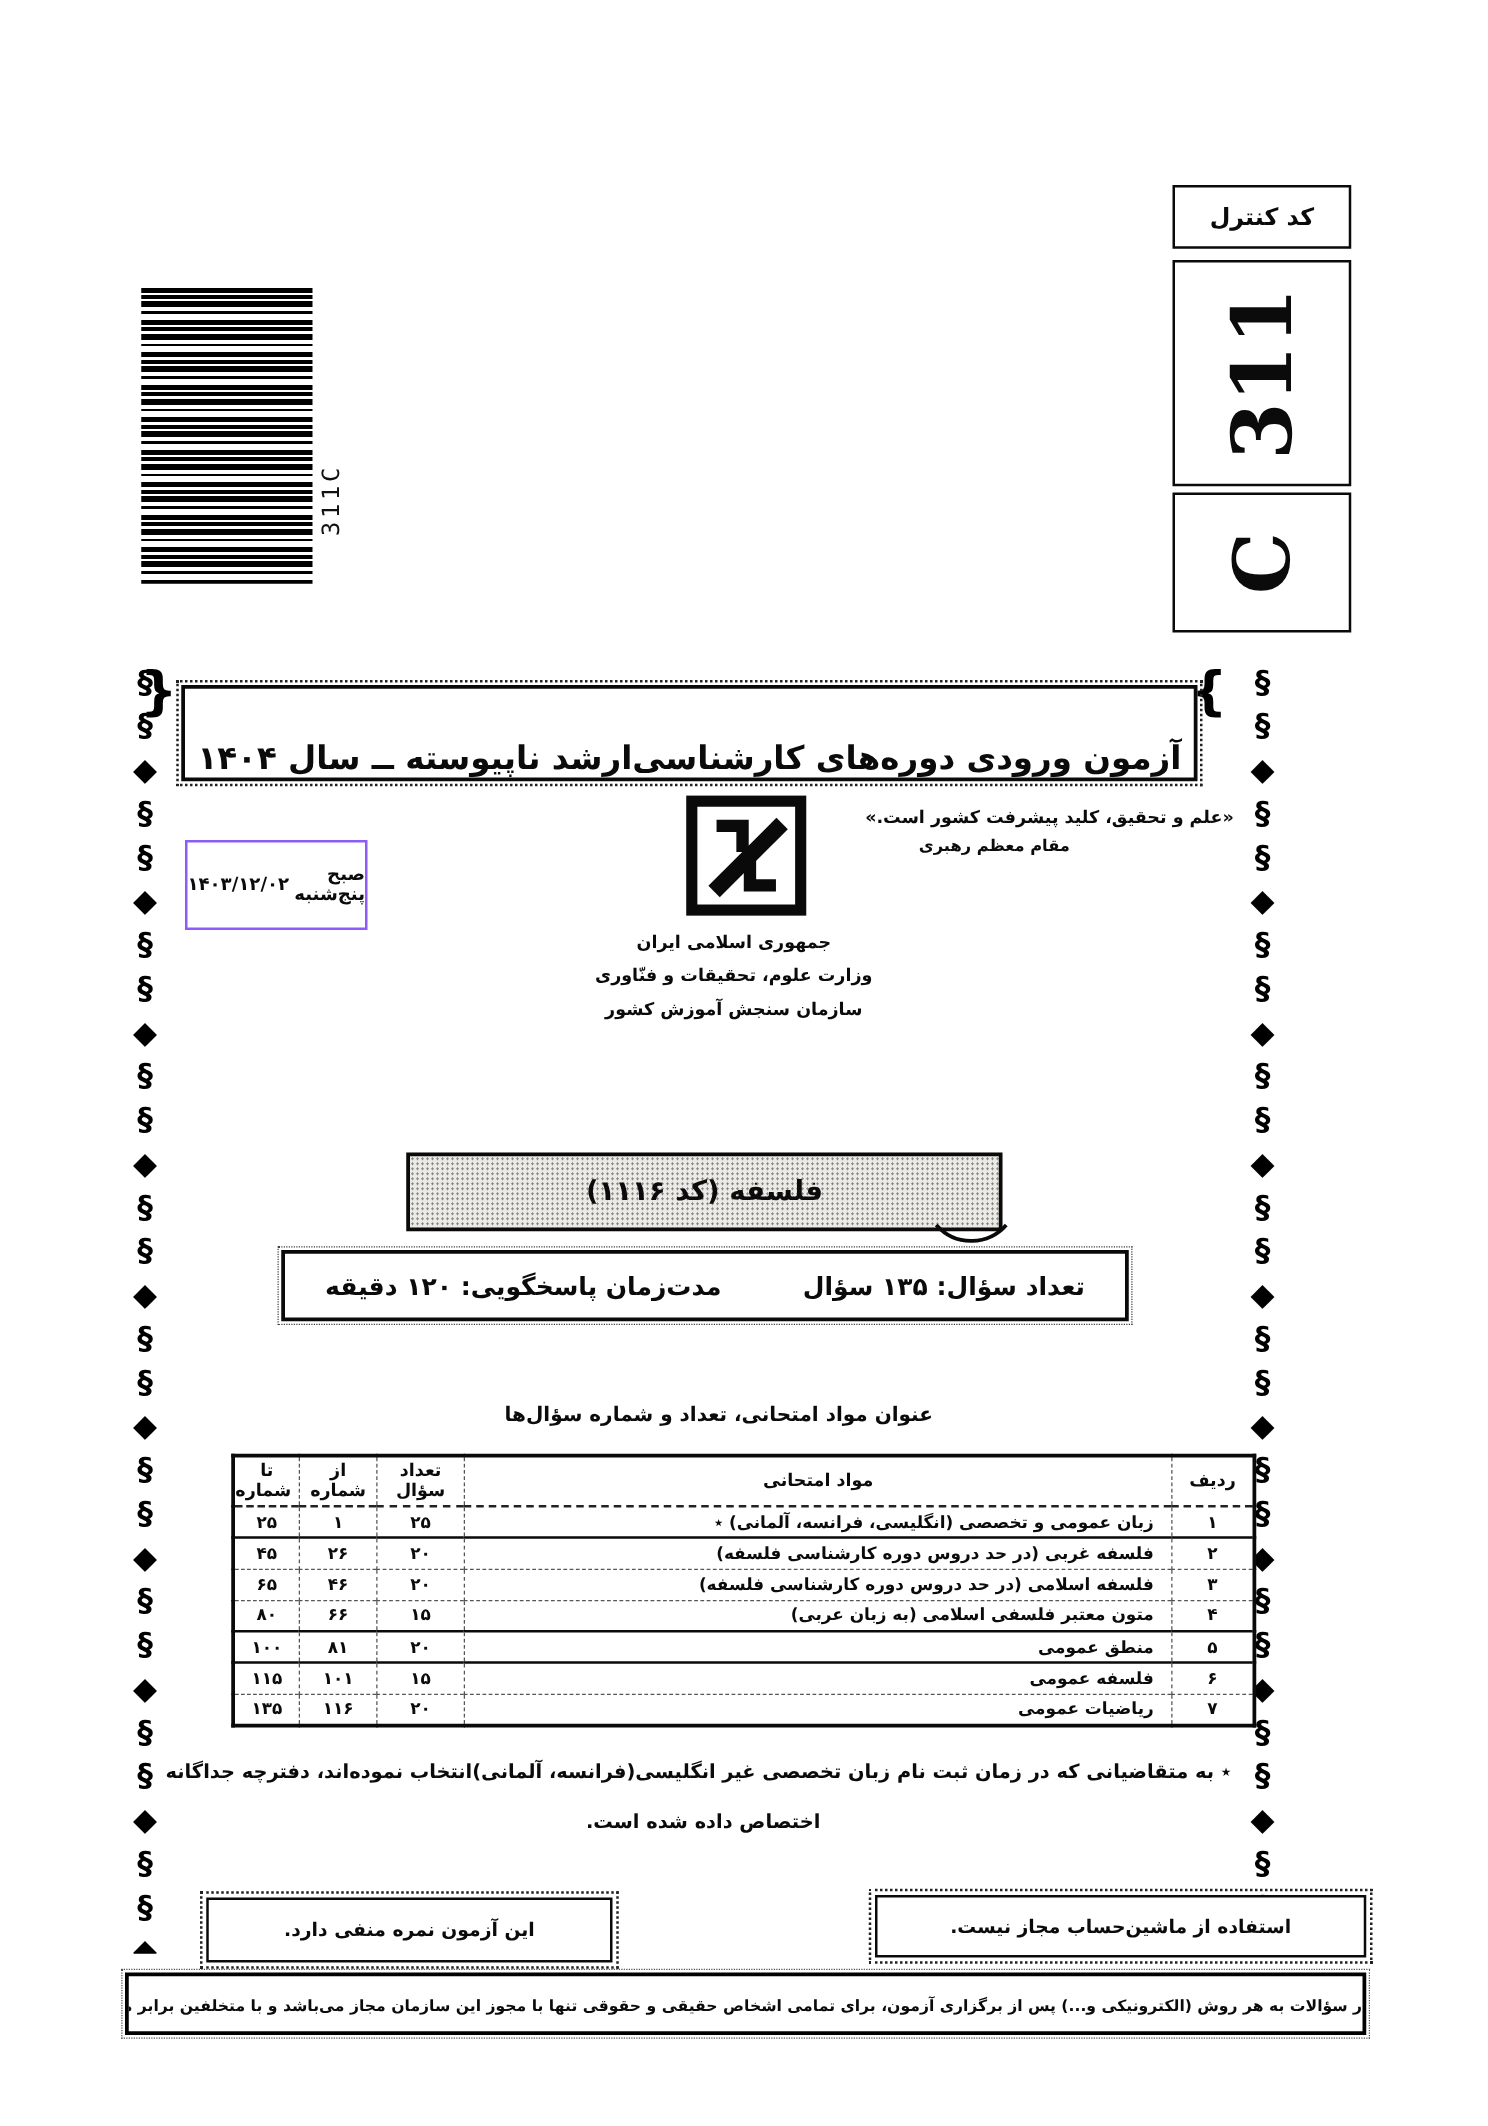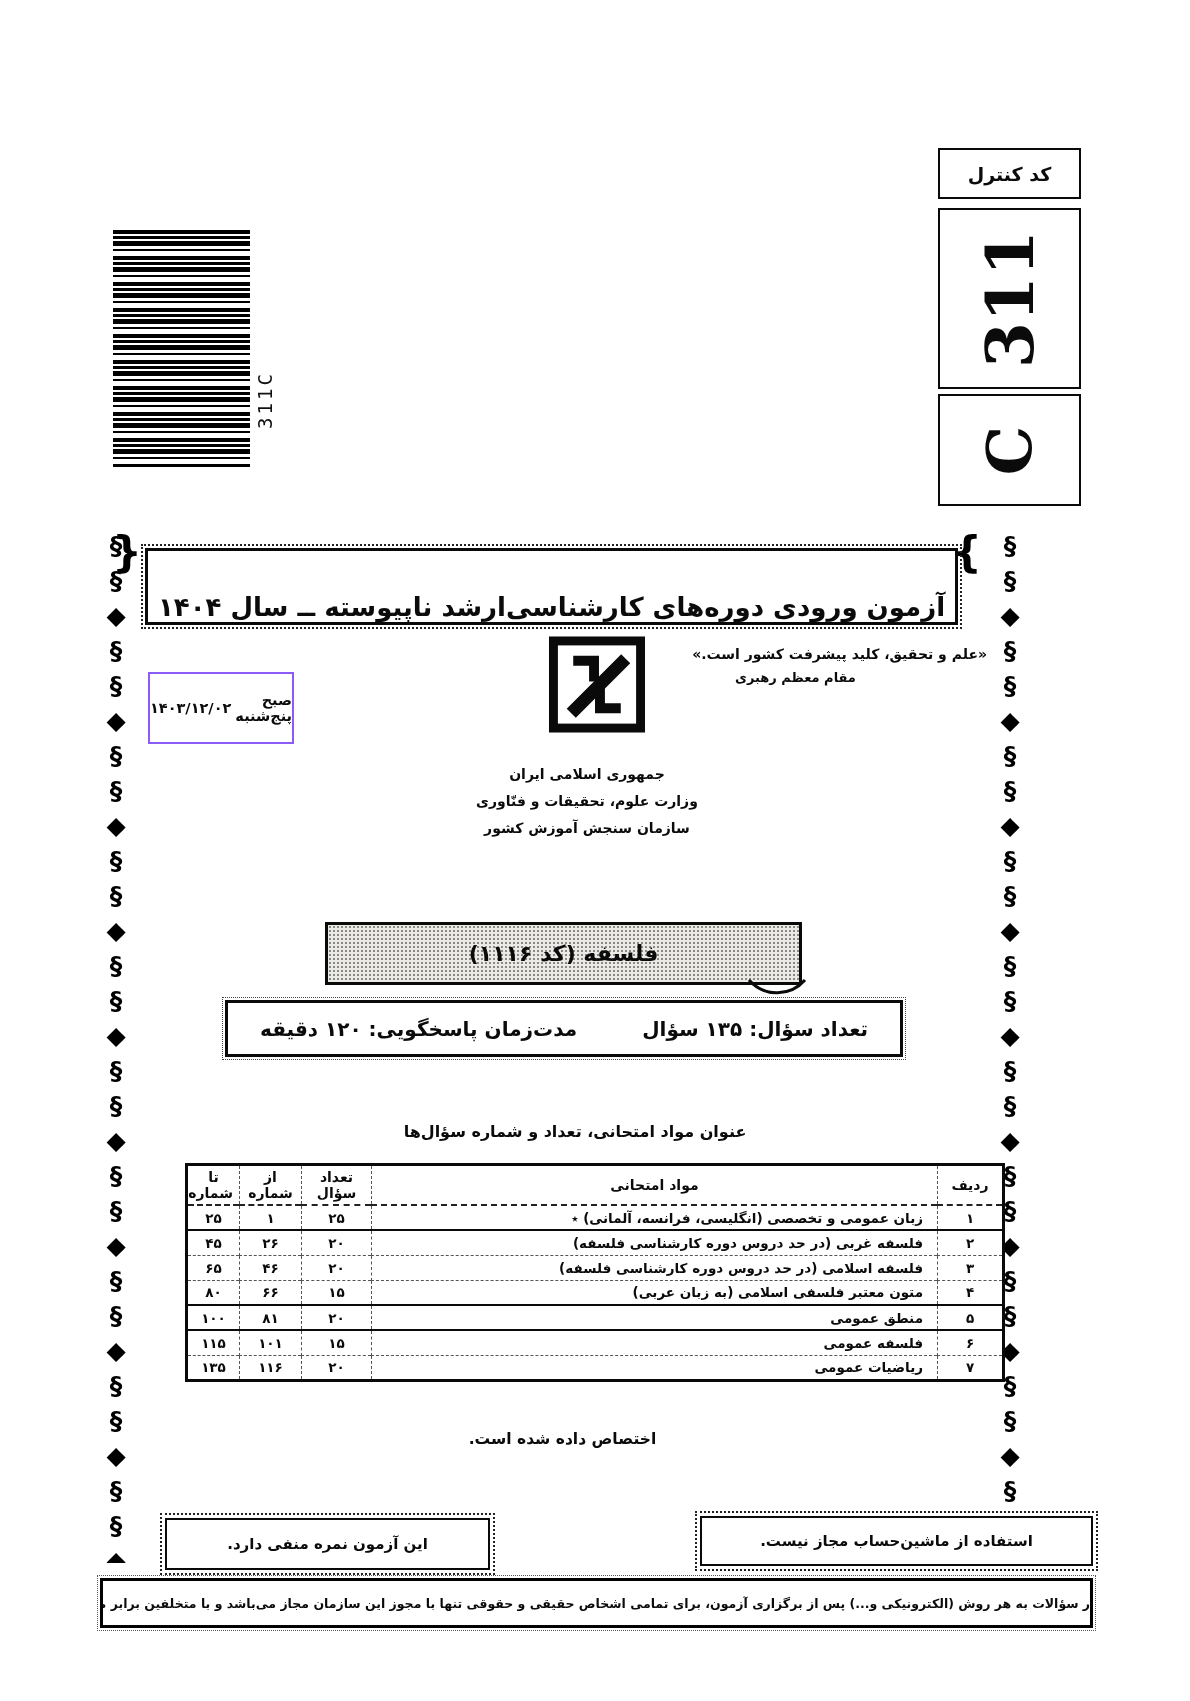--- a/index.html
+++ b/index.html
@@ -39,21 +39,21 @@
   
   .session-box { position:absolute; left:148px; top:672px; width:146px; height:72px;
     border:2px solid #8b5cf6; display:flex; align-items:center; justify-content:center; gap:4px; }
   .session-box div { font-size:14.5px; font-weight:bold; }
 
   .quote { position:absolute; left:645px; top:646px; width:342px; text-align:right; }
   .quote-line { font-size:14px; font-weight:bold; }
   .quote-attrib { font-size:13px; font-weight:bold; padding-left:90px; text-align:left; margin-top:8px; }
 
   .logo-wrap { position:absolute; left:545px; top:635px; width:104px; height:99px; }
-  .org-captions { position:absolute; left:437px; top:746px; width:300px; text-align:center;margin-top:20px; }
+  .org-captions { position:absolute; left:437px; top:746px; width:300px; text-align:center; }
   .org-captions div { font-size:14px; font-weight:bold; margin-bottom:11px; }
 
   
   .exam-title-box { position:absolute; left:325px; top:922px; width:477px; height:63px;
     border:3px solid #0a0a0a; display:flex; align-items:center; justify-content:center;
     background-color:#eceae6;
     background-image:radial-gradient(#8a8a84 0.8px, transparent 0.95px);
     background-size:4px 4px; }
   .exam-title { font-size:22px; font-weight:bold; }
   .swoosh { position:absolute; }
@@ -281,20 +281,21 @@
         <td>۷</td>
         <td class="subject">ریاضیات عمومی</td>
         <td>۲۰</td>
         <td>۱۱۶</td>
         <td>۱۳۵</td>
       </tr>
     </tbody>
   </table>
 
   <div class="footnote">
+    <div class="footnote-l1">٭ به متقاضیانی که در زمان ثبت نام زبان تخصصی غیر انگلیسی(فرانسه، آلمانی)انتخاب نموده‌اند، دفترچه جداگانه</div>
     <div class="footnote-l2">اختصاص داده شده است.</div>
   </div>
 
   <div class="notice calculator">
     <div>استفاده از ماشین‌حساب مجاز نیست.</div>
   </div>
   <div class="notice negative">
     <div>این آزمون نمره منفی دارد.</div>
   </div>
 

